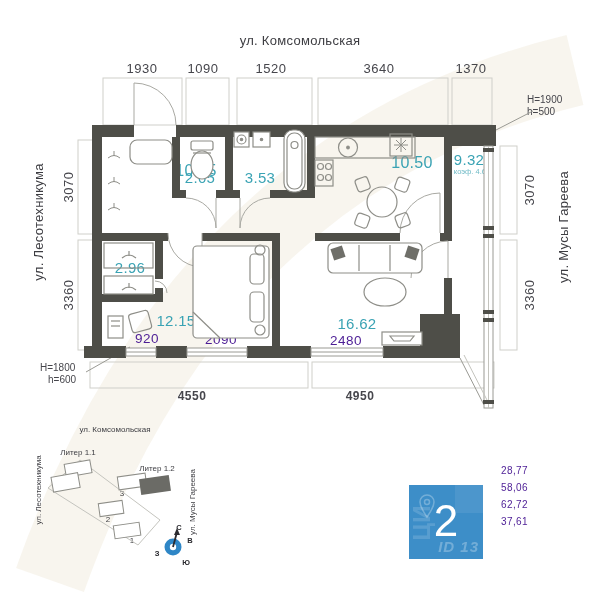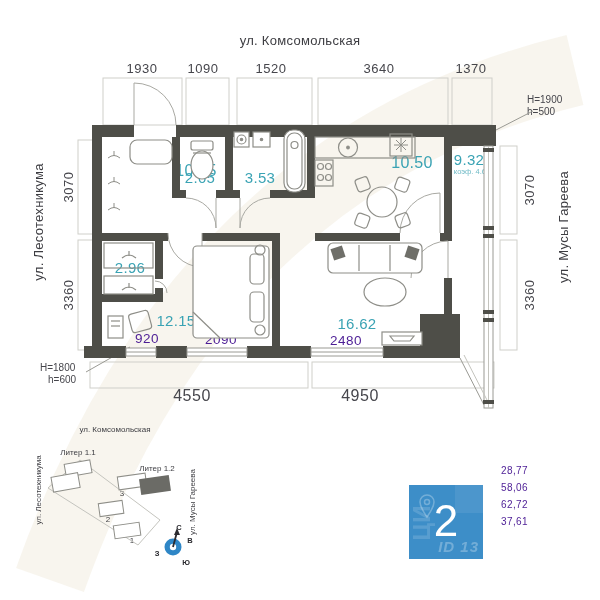--- a/index.html
+++ b/index.html
@@ -4,21 +4,21 @@
 <style>
   html,body{margin:0;padding:0;background:#fff;}
   #stage{position:relative;width:600px;height:600px;background:#fff;overflow:hidden;
          font-family:"Liberation Sans",sans-serif;color:#46464c;}
   #stage svg{position:absolute;left:0;top:0;}
   .lbl{position:absolute;white-space:nowrap;transform:translate(-50%,-50%);}
   .vrot{transform:translate(-50%,-50%) rotate(-90deg);}
   .street{font-size:13px;color:#3d3d42;letter-spacing:.3px;}
   .dim{font-size:13px;color:#46464c;letter-spacing:.5px;}
   .dim2{font-size:13.5px;color:#4c1d95;letter-spacing:.5px;}
-  .dim3{font-size:16px;color:#46464c;letter-spacing:.5px;}
+  .dim3{font-size:12px;color:#46464c;letter-spacing:.5px;font-weight:bold;}
   .hnote{position:absolute;font-size:10px;color:#46464c;white-space:nowrap;}
   .room{font-size:15px;color:#3aa3b4;letter-spacing:.3px;}
   .room.big{font-size:16px;margin-left:44px;}
   .roomnote{font-size:7.5px;color:#6fbac6;}
   .mm{font-size:8px;color:#3d3d42;}
   .mmf{font-size:6.5px;color:#55555a;}
   .mmn{font-size:8px;color:#3d3d42;}
   .cmp{font-size:7.5px;font-weight:bold;color:#2b2b30;}
   #unitbox{position:absolute;left:409px;top:485px;width:74px;height:74px;background:#3d8ec8;}
   #unitbox .num{position:absolute;left:50%;top:50%;transform:translate(-50%,-52%);

